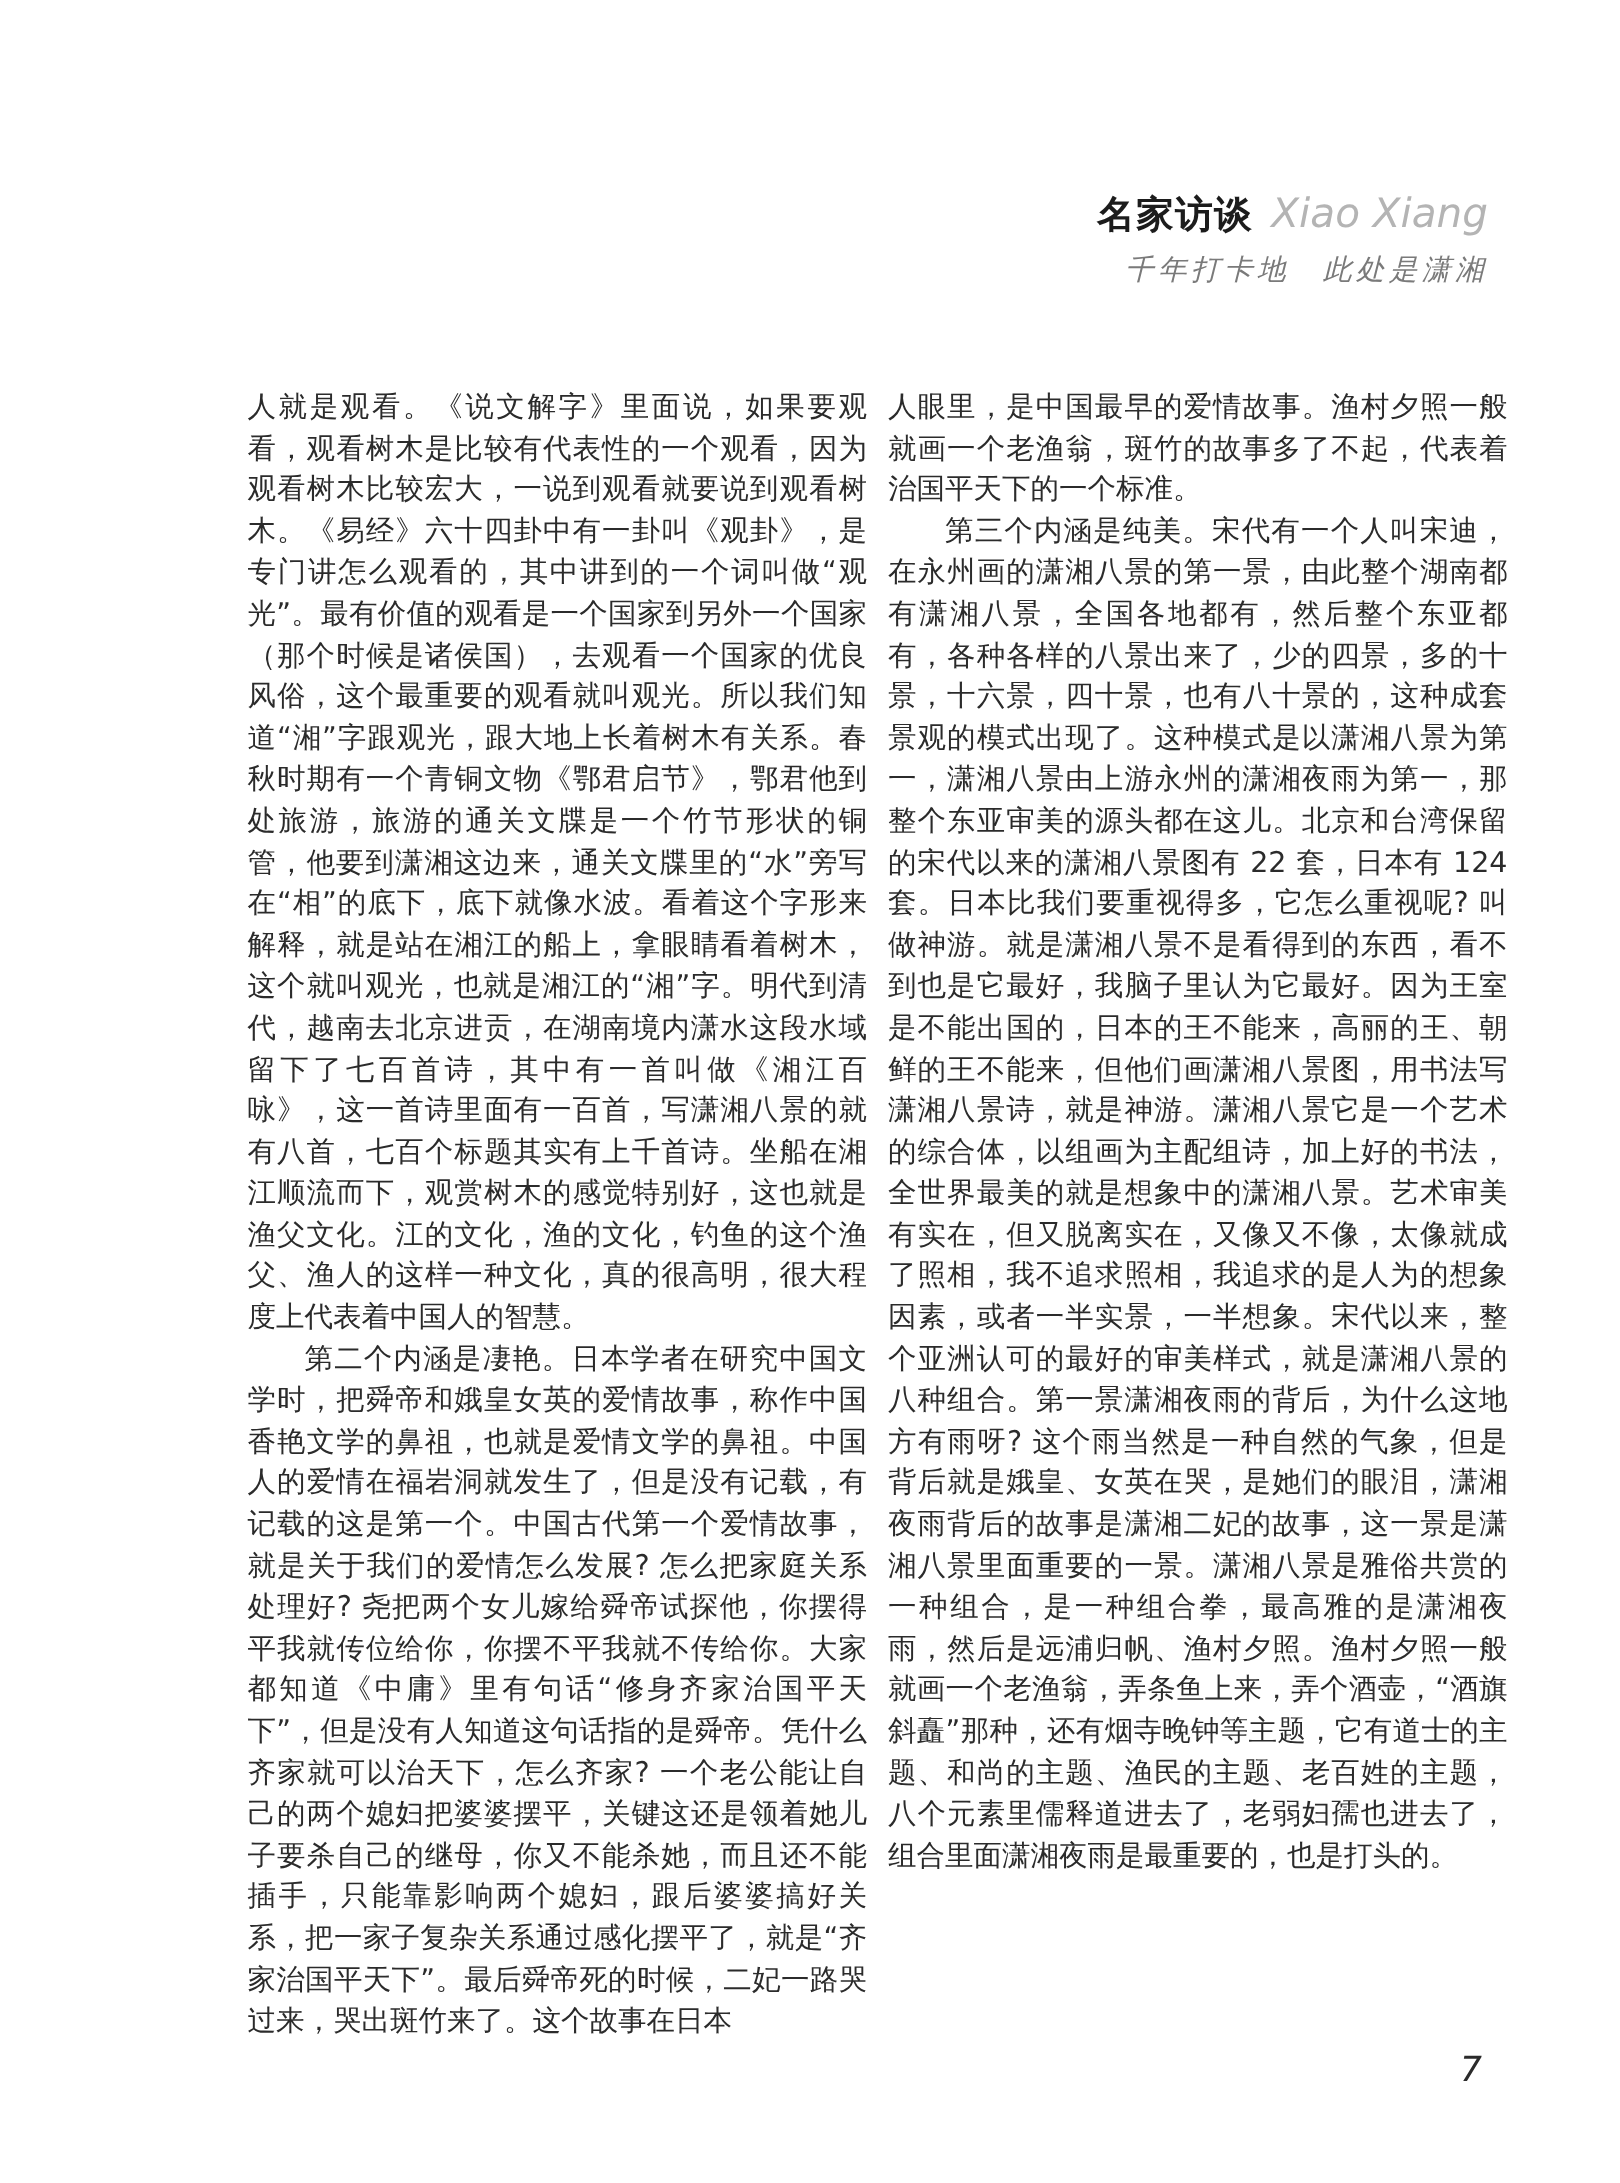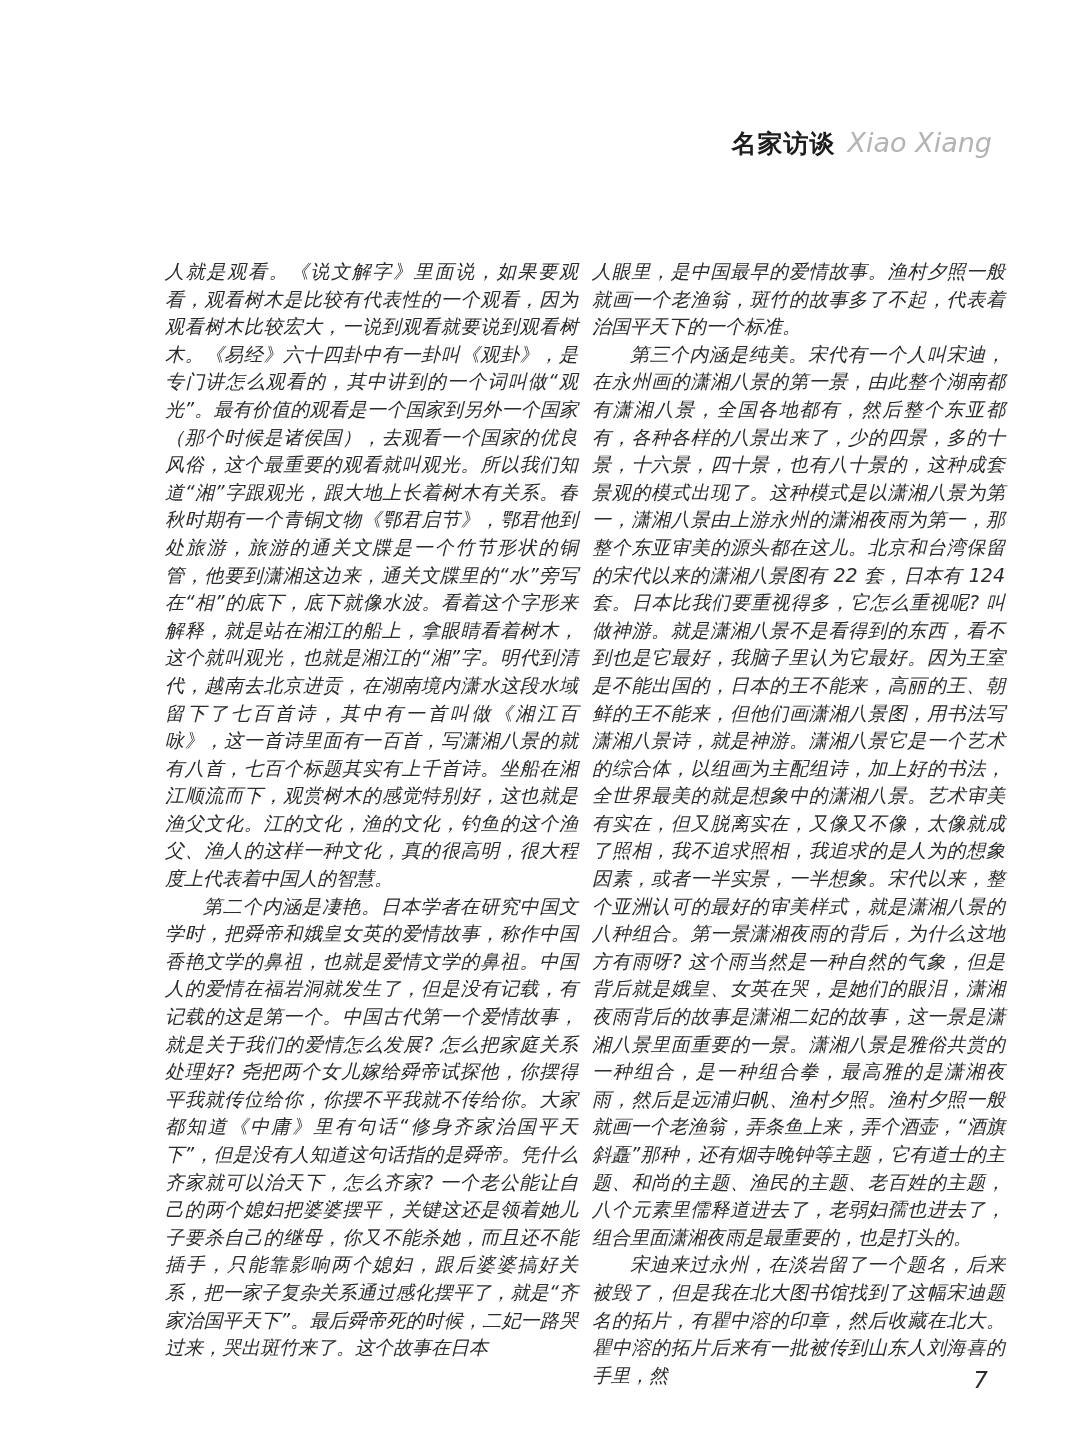--- a/index.html
+++ b/index.html
@@ -60,21 +60,20 @@
     flex: 1 1 0;
     min-width: 0;
   }
   .para {
     margin: 0;
     font-size: 19px;
     line-height: 27.6px;
     text-align: justify;
     color: #2b2b2b;
     word-break: break-all;
-    font-style: italic;
   }
   .para.indent {
     text-indent: 2em;
   }
   
   .page-number {
     position: absolute;
     right: 92px;
     bottom: 62px;
     font-size: 23px;
@@ -84,29 +83,29 @@
 </style>
 </head>
 <body>
 
 <div class="page">
 
   <header class="page-header">
     <div class="header-line1">
       <span class="header-cn">名家访谈</span><span class="header-en">Xiao Xiang</span>
     </div>
+    <div class="header-tagline">千年打卡地　此处是潇湘</div>
   </header>
 
   <main class="columns">
     <div class="column">
         <p class="para">人就是观看。《说文解字》里面说，如果要观看，观看树木是比较有代表性的一个观看，因为观看树木比较宏大，一说到观看就要说到观看树木。《易经》六十四卦中有一卦叫《观卦》，是专门讲怎么观看的，其中讲到的一个词叫做“观光”。最有价值的观看是一个国家到另外一个国家（那个时候是诸侯国），去观看一个国家的优良风俗，这个最重要的观看就叫观光。所以我们知道“湘”字跟观光，跟大地上长着树木有关系。春秋时期有一个青铜文物《鄂君启节》，鄂君他到处旅游，旅游的通关文牒是一个竹节形状的铜管，他要到潇湘这边来，通关文牒里的“水”旁写在“相”的底下，底下就像水波。看着这个字形来解释，就是站在湘江的船上，拿眼睛看着树木，这个就叫观光，也就是湘江的“湘”字。明代到清代，越南去北京进贡，在湖南境内潇水这段水域留下了七百首诗，其中有一首叫做《湘江百咏》，这一首诗里面有一百首，写潇湘八景的就有八首，七百个标题其实有上千首诗。坐船在湘江顺流而下，观赏树木的感觉特别好，这也就是渔父文化。江的文化，渔的文化，钓鱼的这个渔父、渔人的这样一种文化，真的很高明，很大程度上代表着中国人的智慧。</p>
         <p class="para indent">第二个内涵是凄艳。日本学者在研究中国文学时，把舜帝和娥皇女英的爱情故事，称作中国香艳文学的鼻祖，也就是爱情文学的鼻祖。中国人的爱情在福岩洞就发生了，但是没有记载，有记载的这是第一个。中国古代第一个爱情故事，就是关于我们的爱情怎么发展? 怎么把家庭关系处理好? 尧把两个女儿嫁给舜帝试探他，你摆得平我就传位给你，你摆不平我就不传给你。大家都知道《中庸》里有句话“修身齐家治国平天下”，但是没有人知道这句话指的是舜帝。凭什么齐家就可以治天下，怎么齐家? 一个老公能让自己的两个媳妇把婆婆摆平，关键这还是领着她儿子要杀自己的继母，你又不能杀她，而且还不能插手，只能靠影响两个媳妇，跟后婆婆搞好关系，把一家子复杂关系通过感化摆平了，就是“齐家治国平天下”。最后舜帝死的时候，二妃一路哭过来，哭出斑竹来了。这个故事在日本</p>
       </div>
     <div class="column">
         <p class="para">人眼里，是中国最早的爱情故事。渔村夕照一般就画一个老渔翁，斑竹的故事多了不起，代表着治国平天下的一个标准。</p>
         <p class="para indent">第三个内涵是纯美。宋代有一个人叫宋迪，在永州画的潇湘八景的第一景，由此整个湖南都有潇湘八景，全国各地都有，然后整个东亚都有，各种各样的八景出来了，少的四景，多的十景，十六景，四十景，也有八十景的，这种成套景观的模式出现了。这种模式是以潇湘八景为第一，潇湘八景由上游永州的潇湘夜雨为第一，那整个东亚审美的源头都在这儿。北京和台湾保留的宋代以来的潇湘八景图有 22 套，日本有 124 套。日本比我们要重视得多，它怎么重视呢? 叫做神游。就是潇湘八景不是看得到的东西，看不到也是它最好，我脑子里认为它最好。因为王室是不能出国的，日本的王不能来，高丽的王、朝鲜的王不能来，但他们画潇湘八景图，用书法写潇湘八景诗，就是神游。潇湘八景它是一个艺术的综合体，以组画为主配组诗，加上好的书法，全世界最美的就是想象中的潇湘八景。艺术审美有实在，但又脱离实在，又像又不像，太像就成了照相，我不追求照相，我追求的是人为的想象因素，或者一半实景，一半想象。宋代以来，整个亚洲认可的最好的审美样式，就是潇湘八景的八种组合。第一景潇湘夜雨的背后，为什么这地方有雨呀? 这个雨当然是一种自然的气象，但是背后就是娥皇、女英在哭，是她们的眼泪，潇湘夜雨背后的故事是潇湘二妃的故事，这一景是潇湘八景里面重要的一景。潇湘八景是雅俗共赏的一种组合，是一种组合拳，最高雅的是潇湘夜雨，然后是远浦归帆、渔村夕照。渔村夕照一般就画一个老渔翁，弄条鱼上来，弄个酒壶，“酒旗斜矗”那种，还有烟寺晚钟等主题，它有道士的主题、和尚的主题、渔民的主题、老百姓的主题，八个元素里儒释道进去了，老弱妇孺也进去了，组合里面潇湘夜雨是最重要的，也是打头的。</p>
-        <p class="para indent">宋迪来过永州，在淡岩留了一个题名，后来被毁了，但是我在北大图书馆找到了这幅宋迪题名的拓片，有瞿中溶的印章，然后收藏在北大。瞿中溶的拓片后来有一批被传到山东人刘海喜的手里，然</p>
       </div>
   </main>
 
   <div class="page-number">7</div>
 
 </div>
 
 </body></html>

